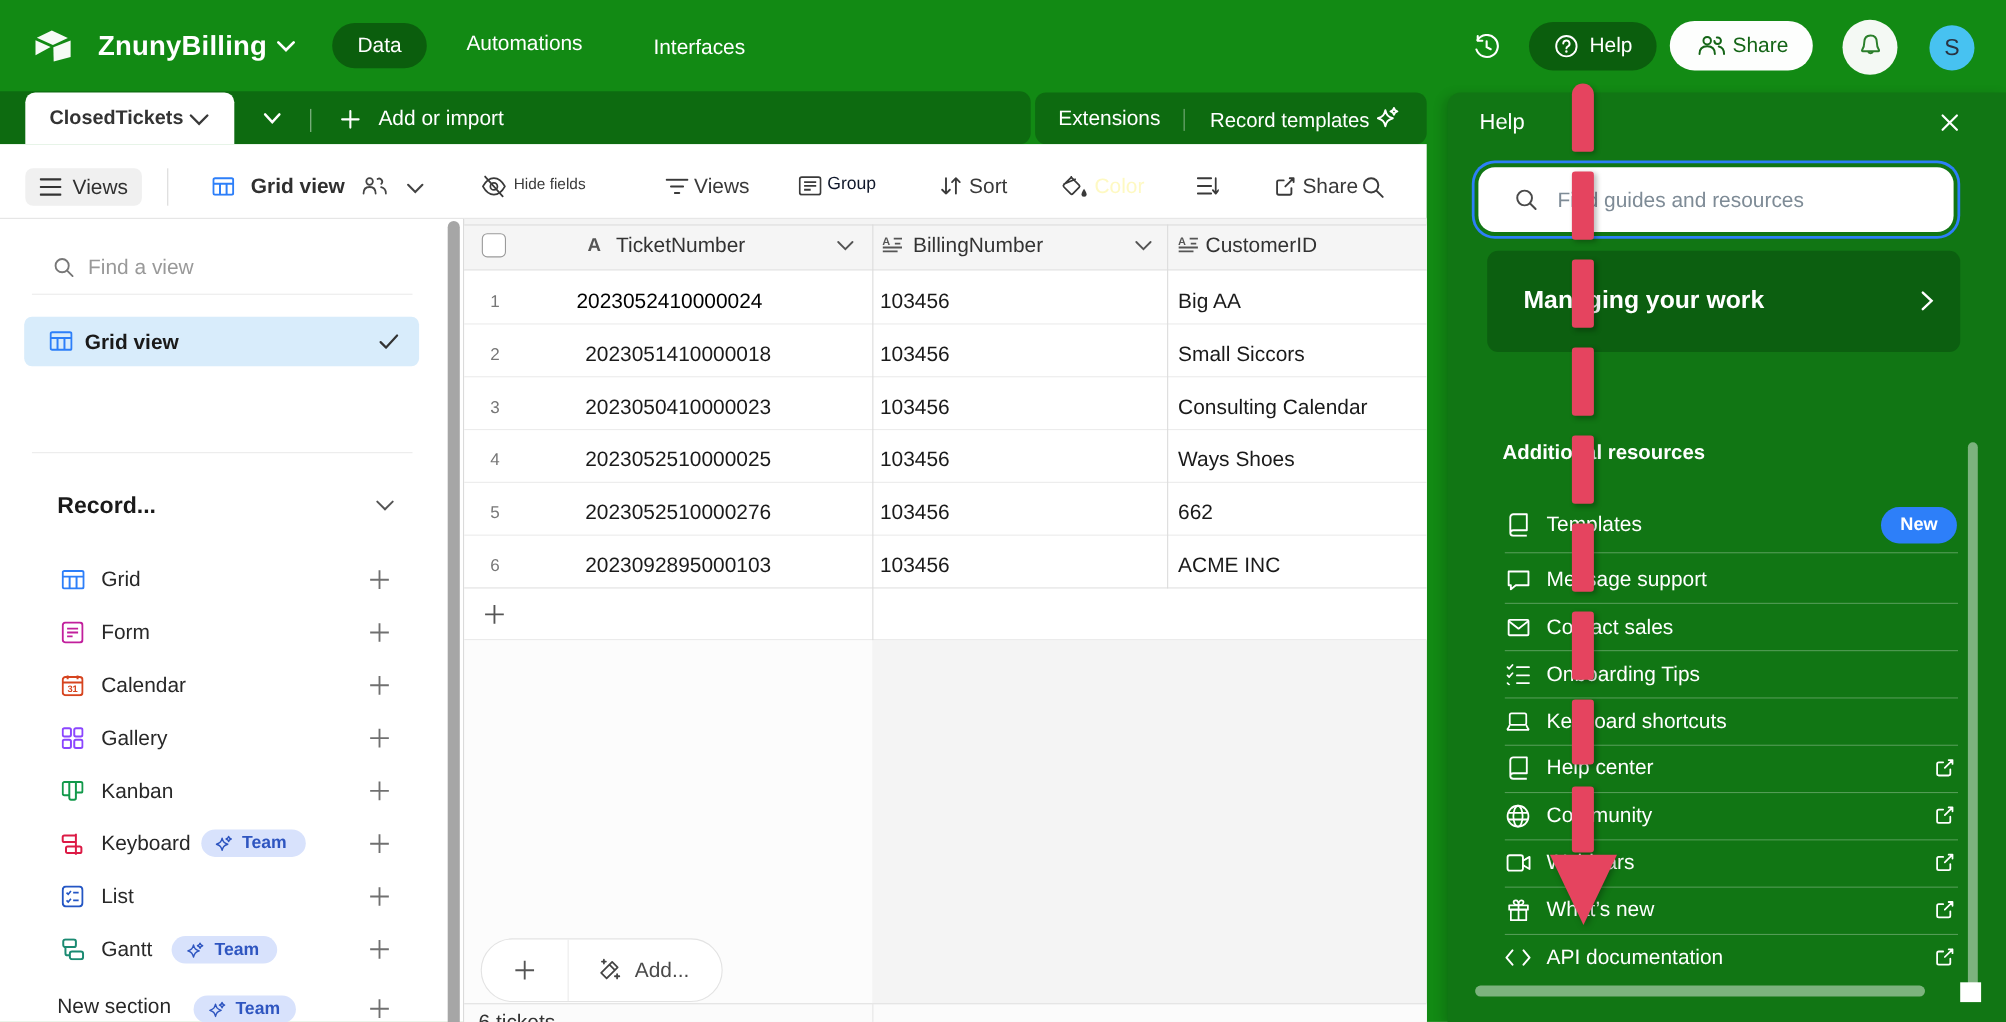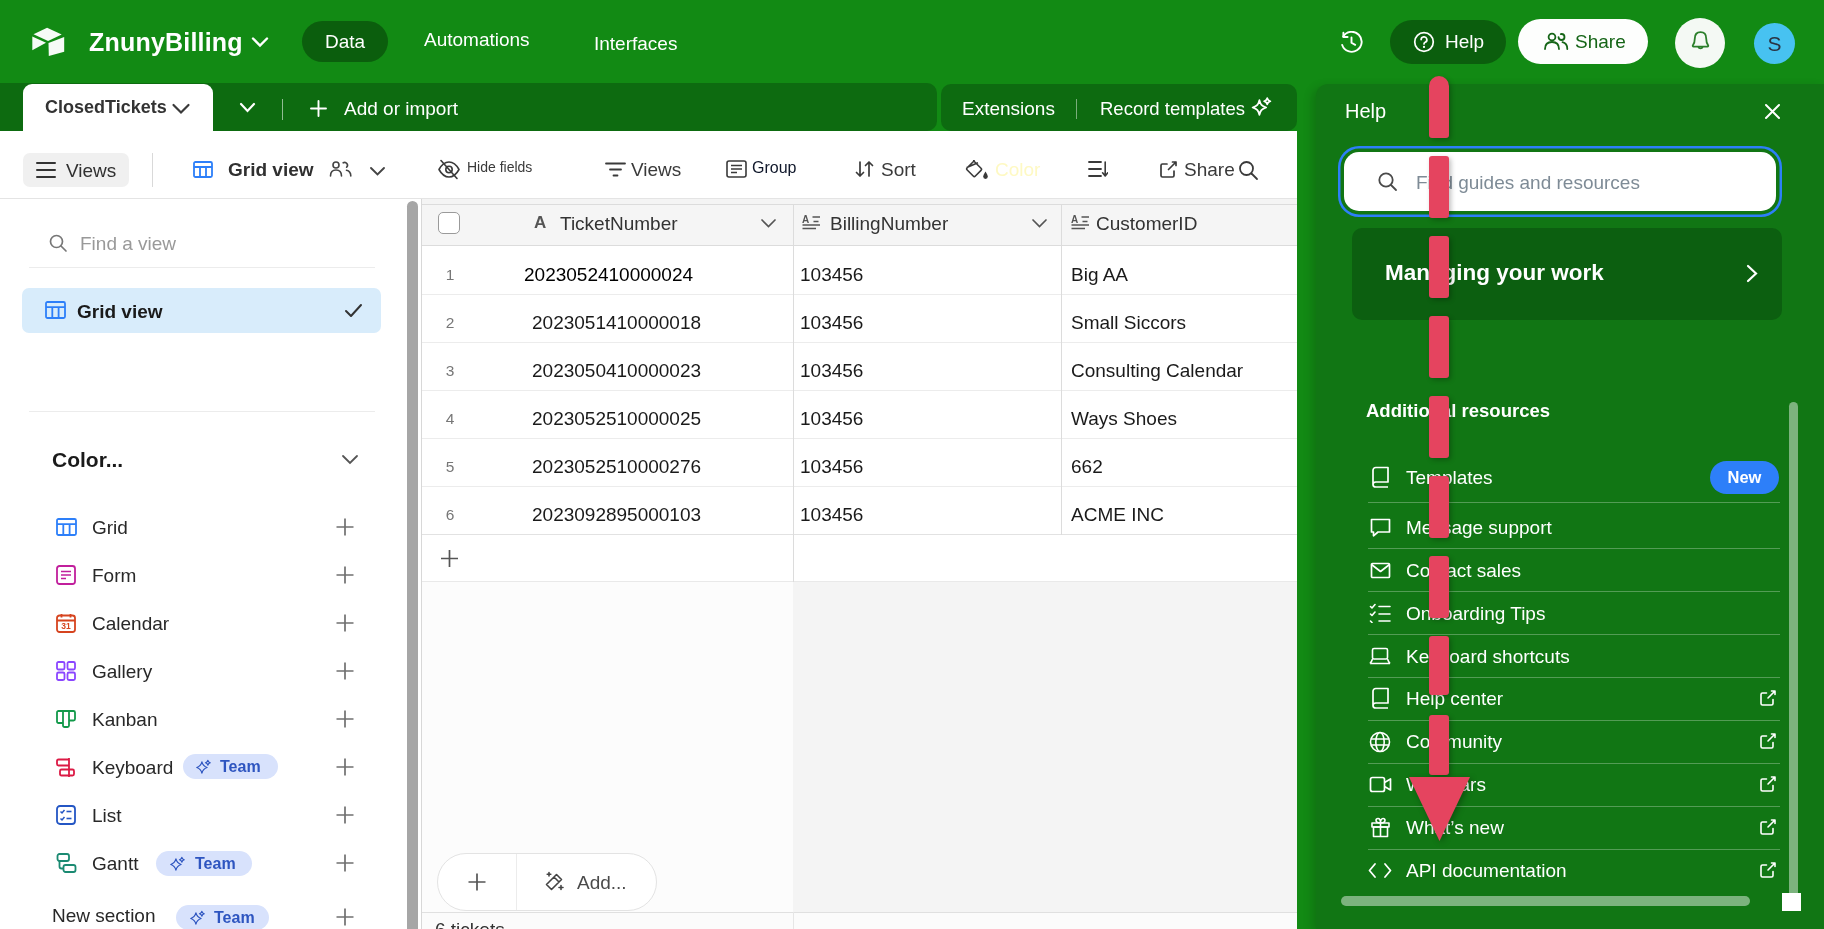--- a/index.html
+++ b/index.html
@@ -145,21 +145,21 @@
 <div class="abs" style="left:22px;top:288px;width:359px;height:45px;background:#d8ecfb;border-radius:7px"></div>
 <svg class="abs" style="left:45px;top:301px" width="21" height="18" viewBox="0 0 21 18" fill="none" stroke="#2d7ff9" stroke-width="1.8">
     <rect x="1" y="1" width="19" height="16" rx="1.5"></rect>
     <path d="M1 6.2 H20 M7.3 6.2 V17 M13.6 6.2 V17"></path>
   </svg>
 <div class="abs" style="left:77px;top:301px;font-size:19px;font-weight:600;color:#1a1a1a">Grid view</div>
 <svg class="abs" style="left:344px;top:303px" width="19" height="15" viewBox="0 0 19 15">
     <path d="M2 8 L7 13 L17 2" stroke="#333" stroke-width="2" fill="none" stroke-linecap="round" stroke-linejoin="round"></path>
   </svg>
 <div class="abs" style="left:29px;top:411px;width:346px;height:1px;background:#ececec"></div>
-<div class="abs" style="left:52px;top:448px;font-size:21px;font-weight:700;color:#1a1a1a">Color...</div>
+<div class="abs" style="left:52px;top:448px;font-size:21px;font-weight:700;color:#1a1a1a">Record...</div>
 <svg class="abs" style="left:341px;top:454px" width="18" height="12" viewBox="0 0 18 12">
     <path d="M2 2 L9 9 L16 2" stroke="#555" stroke-width="1.8" fill="none" stroke-linecap="round"></path>
   </svg>
 
 <svg class="abs" style="left:56px;top:518px" width="21" height="18" viewBox="0 0 21 18" fill="none" stroke="#2d7ff9" stroke-width="1.8">
     <rect x="1" y="1" width="19" height="16" rx="1.5"></rect>
     <path d="M1 6.2 H20 M7.3 6.2 V17 M13.6 6.2 V17"></path>
   </svg>
 <div class="abs" style="left:92px;top:517px;font-size:19px;color:#282828">Grid</div>
 <svg class="abs" style="left:56px;top:565px" width="20" height="20" viewBox="0 0 20 20" fill="none" stroke="#c11f9c" stroke-width="1.8">

